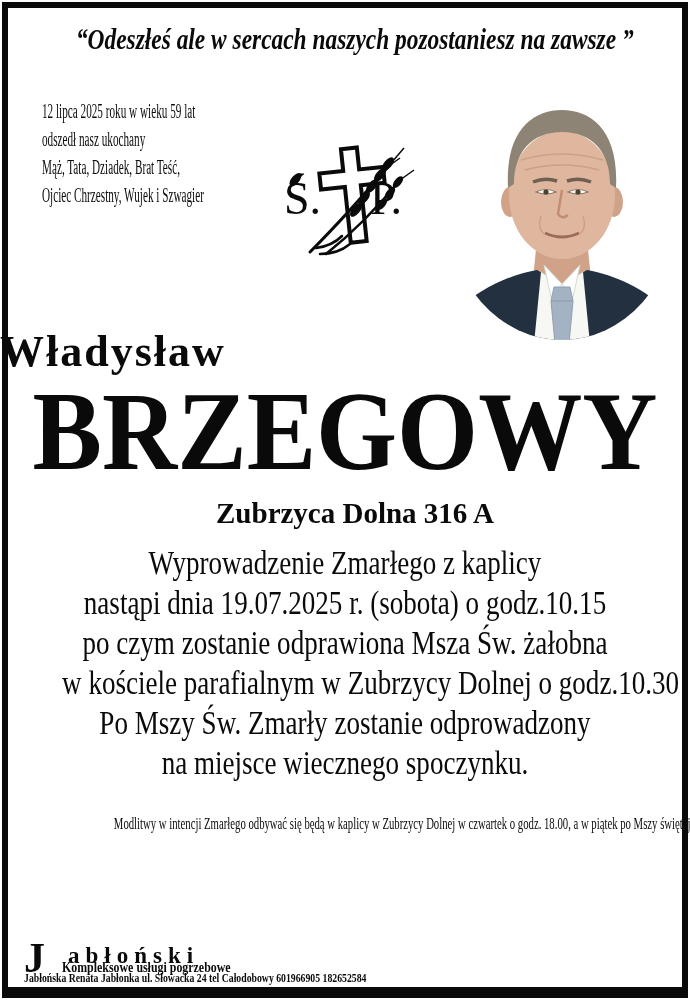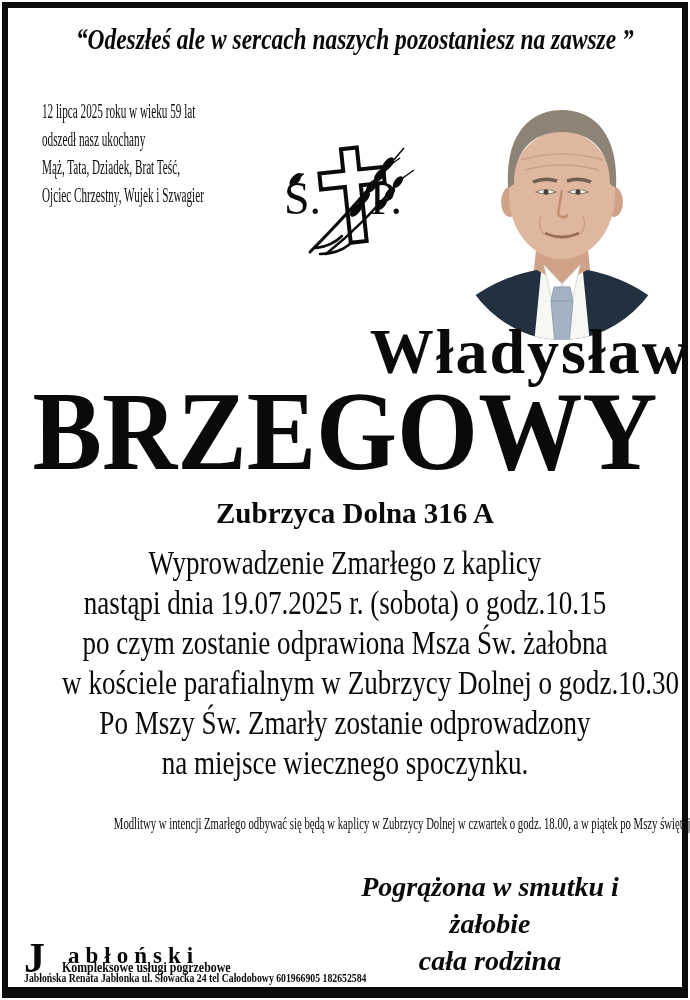--- a/index.html
+++ b/index.html
@@ -32,22 +32,22 @@
     transform:scaleX(0.56);transform-origin:0 0;white-space:nowrap;
   }
   .emblem{top:142px;left:280px;width:150px;height:115px;}
   .sp-letter{font-size:46px;line-height:46px;font-weight:normal;}
   .sp-left{top:176px;left:284px;}
   .sp-right{top:176px;left:370px;}
 
   .photo{top:82px;left:447px;width:230px;height:262px;}
 
   .first-name{
-    top:320px;left:0;width:690px;text-align:right;
-    font-weight:bold;font-size:64px;line-height:64px;letter-spacing:2px;
+    top:320px;left:0;width:690px;text-align:left;
+    font-weight:bold;font-size:44px;line-height:64px;letter-spacing:2px;
   }
   .last-name{
     top:378px;left:0;width:690px;text-align:center;
     font-weight:bold;font-size:112px;line-height:106px;
     transform:scaleX(0.93);transform-origin:50% 0;white-space:nowrap;
   }
   .address{
     top:496px;left:0;width:690px;text-align:center;
     font-weight:bold;font-size:29px;line-height:34px;padding-left:10px;
   }
@@ -164,24 +164,20 @@
     <div>Wyprowadzenie Zmarłego z kaplicy</div>
     <div>nastąpi dnia 19.07.2025 r. (sobota) o godz.10.15</div>
     <div>po czym zostanie odprawiona Msza Św. żałobna</div>
     <div>w kościele parafialnym w Zubrzycy Dolnej o godz.10.30</div>
     <div>Po Mszy Św. Zmarły zostanie odprowadzony</div>
     <div>na miejsce wiecznego spoczynku.</div>
   </div>
 
   <div class="abs prayer-note">Modlitwy w intencji Zmarłego odbywać się będą w kaplicy w Zubrzycy Dolnej w czwartek o godz. 18.00, a w piątek po Mszy świętej wieczornej.</div>
 
-  <div class="abs closing">
-    <div>Pogrążona w smutku i żałobie</div>
-    <div>cała rodzina</div>
-  </div>
 
   <div>
     <span class="abs footer-brand-initial">J</span>
     <span class="abs footer-brand-rest">abłoński</span>
     <span class="abs footer-tagline">Kompleksowe usługi pogrzebowe</span>
     <span class="abs footer-contact">Jabłońska Renata Jabłonka ul. Słowacka 24 tel Całodobowy 601966905  182652584</span>
   </div>
 </div>
 
 </body></html>

